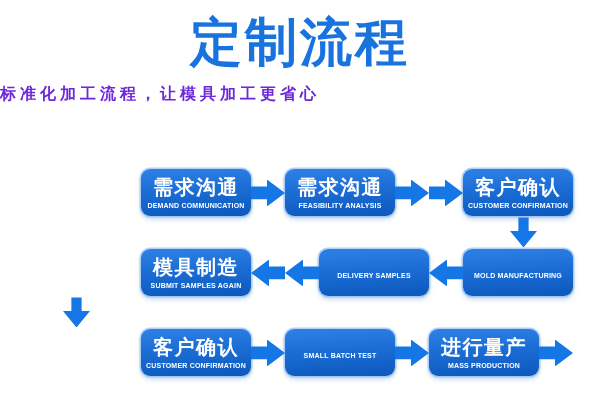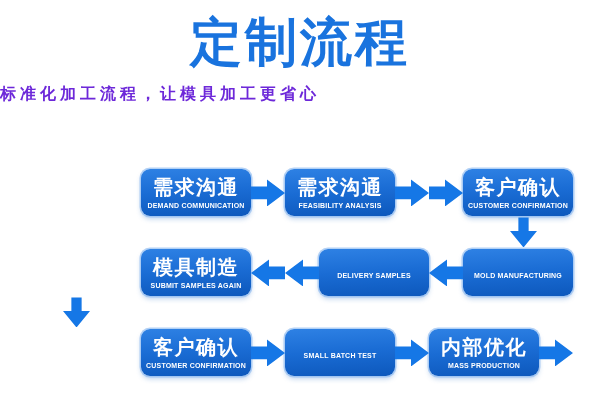--- a/index.html
+++ b/index.html
@@ -104,19 +104,19 @@
         <div class="box">
           <div class="zh">客户确认</div>
           <div class="en">CUSTOMER CONFIRMATION</div>
         </div>
         <div class="arrow-h right"></div>
         <div class="box">
           <div class="en">SMALL BATCH TEST</div>
         </div>
         <div class="arrow-h right"></div>
         <div class="box">
-          <div class="zh">内部优化</div>
+          <div class="zh">进行量产</div>
           <div class="en">MASS PRODUCTION</div>
         </div>
         <div class="arrow-h right"></div>
       </div>
     </div>
 </div>
 
 </body></html>

